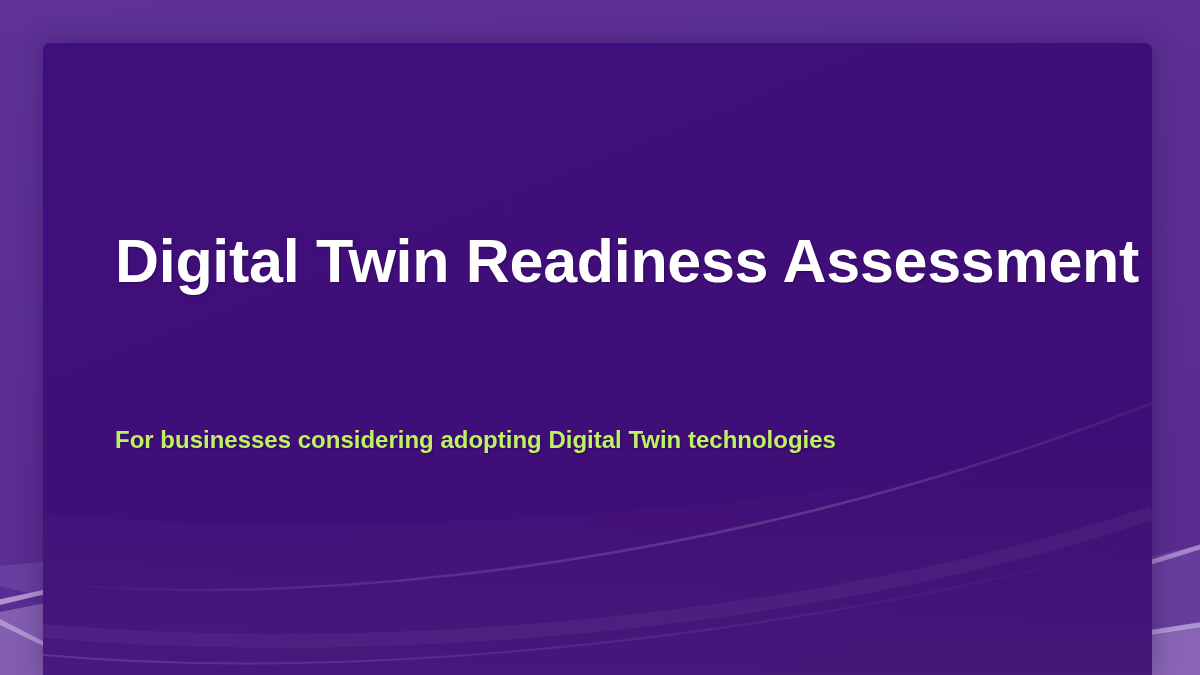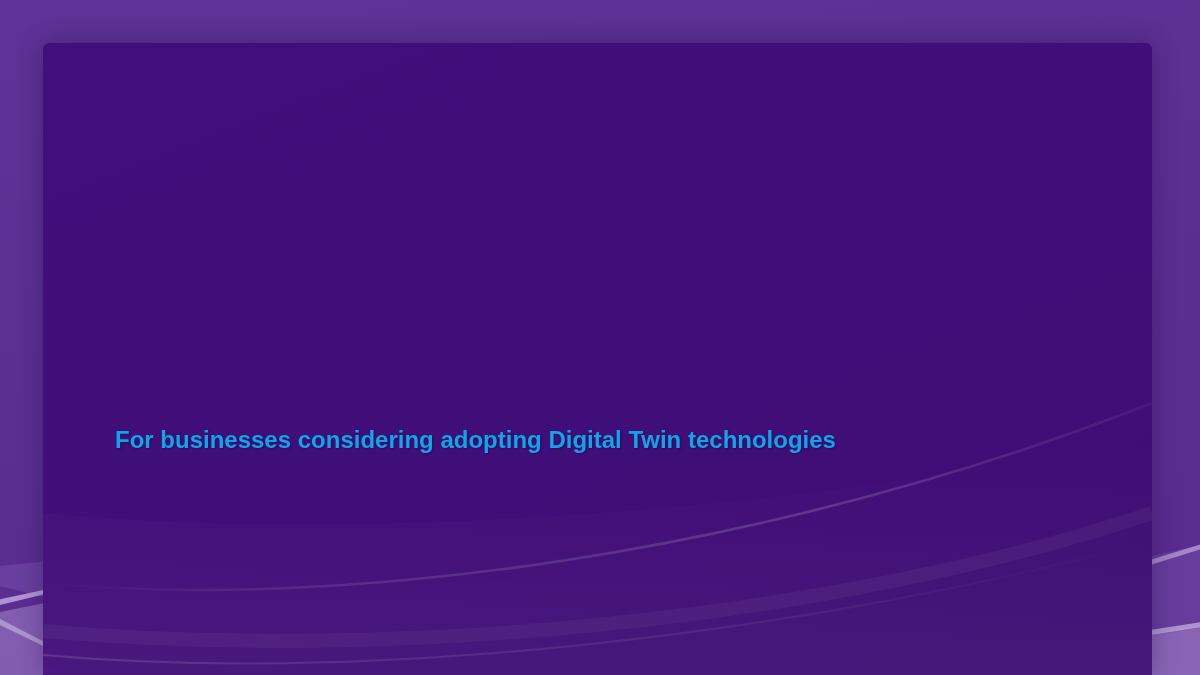--- a/index.html
+++ b/index.html
@@ -75,21 +75,21 @@
   }
   .slide-subtitle {
     position: absolute;
     left: 72px;
     top: 382px;
     width: 980px;
     margin: 0;
     font-size: 24px;
     font-weight: bold;
     line-height: 1.25;
-    color: #0ea5e9;
+    color: #bef264;
     text-shadow: 1px 1px 2px rgba(30, 5, 60, 0.5);
     white-space: nowrap;
   }
 </style>
 </head>
 <body>
 
 <div id="stage">
 
   <div class="backdrop">
@@ -147,17 +147,18 @@
       <path d="M0,470 C300,500 760,470 1109,392 L1109,632 L0,632 Z" fill="url(#lowWash)"></path>
 
       <path d="M0,540 C300,568 720,512 1109,360" fill="none" stroke="url(#sweepFade)" stroke-width="2.6"></path>
 
       <path d="M0,612 C320,640 740,596 1109,498" fill="none" stroke="url(#sweepFade2)" stroke-width="2.2"></path>
 
       <path d="M0,588 C340,618 780,580 1109,470" fill="none" stroke="#ffffff" stroke-opacity="0.045" stroke-width="14"></path>
     </svg>
 
     <div class="text-layer">
+      <h1 class="slide-title">Digital Twin Readiness Assessment</h1>
       <p class="slide-subtitle">For businesses considering adopting Digital Twin technologies</p>
     </div>
 
   </div>
 </div>
 
 </body></html>

